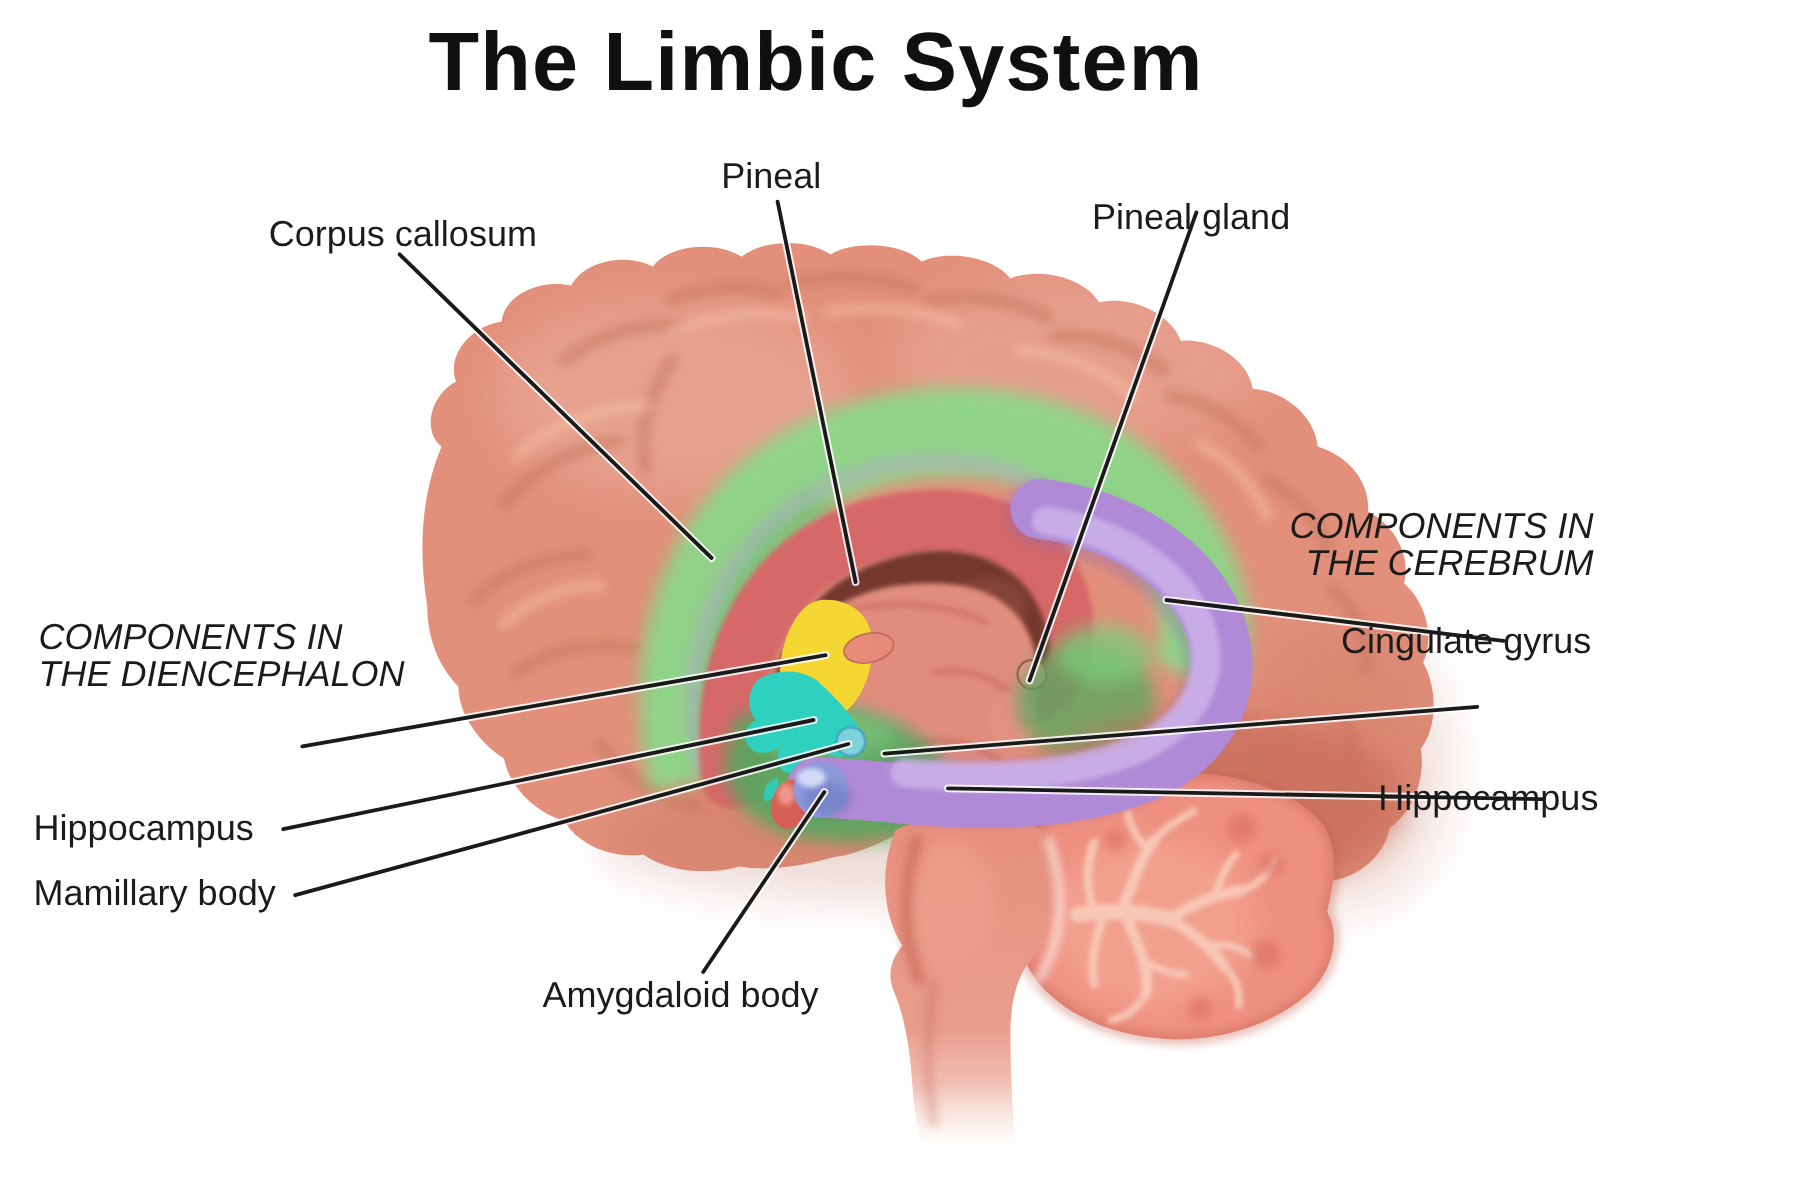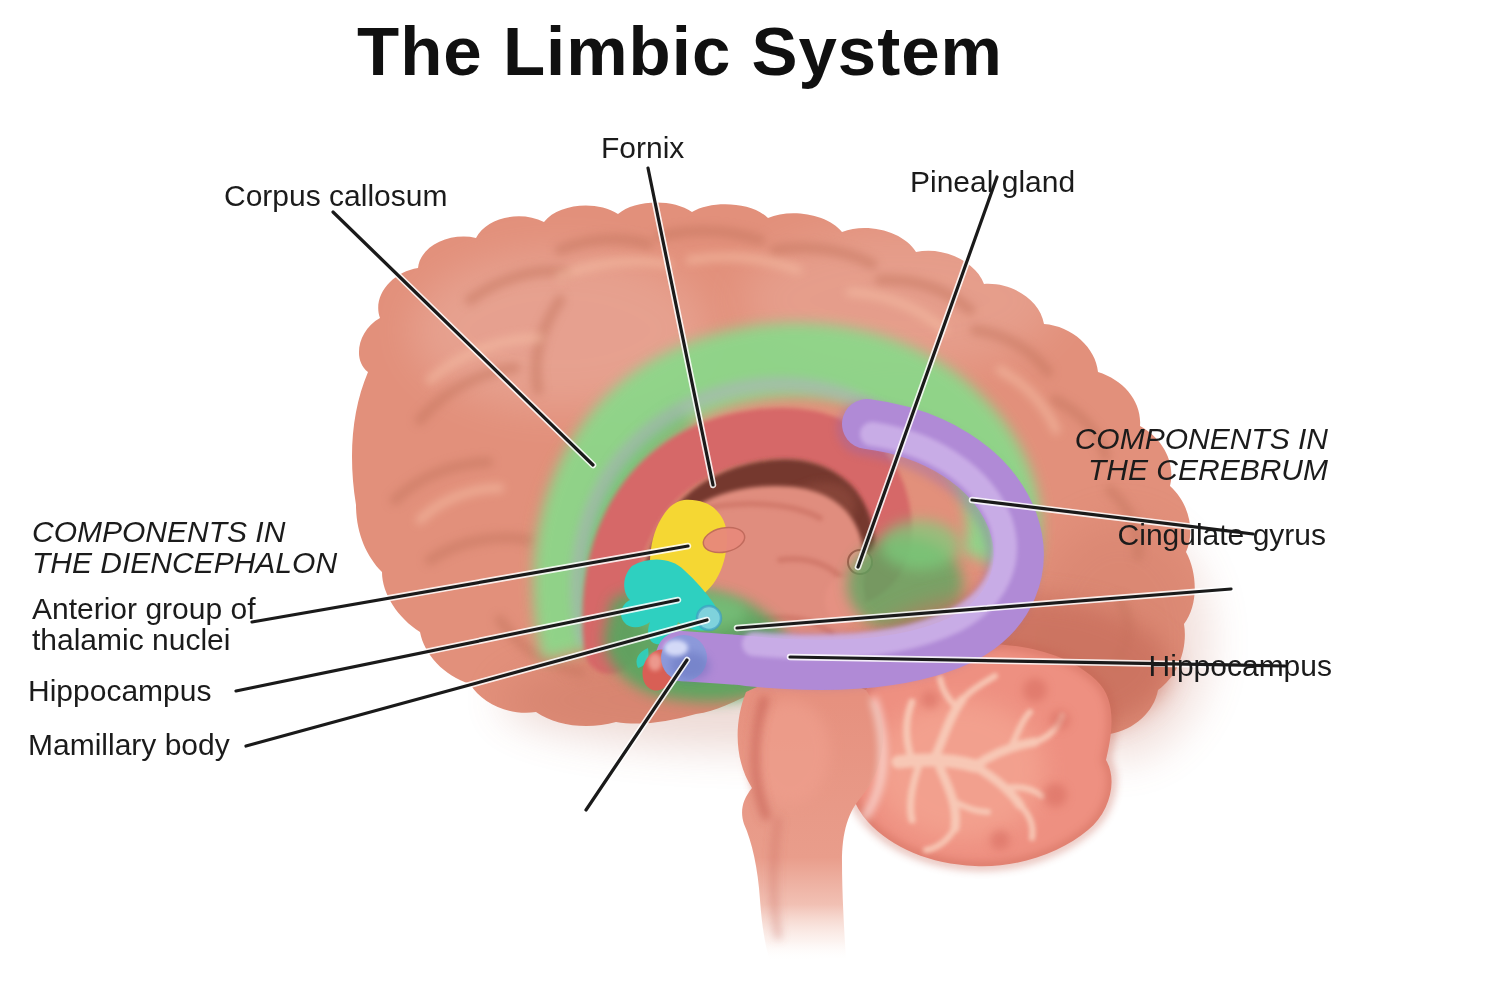--- a/index.html
+++ b/index.html
@@ -212,35 +212,32 @@
     <line x1="1285" y1="666" x2="790" y2="657"></line>
     <line x1="252" y1="622" x2="688" y2="546"></line>
     <line x1="236" y1="691" x2="678" y2="600"></line>
     <line x1="246" y1="746" x2="707" y2="620"></line>
     <line x1="586" y1="810" x2="687" y2="660"></line>
   </g>
 </svg>
 
 <div class="title">The Limbic System</div>
 
-<div class="lbl" style="left:601px;top:132px">Fornix</div>
+<div class="lbl" style="left:601px;top:132px">Pineal</div>
 <div class="lbl" style="left:224px;top:180px">Corpus callosum</div>
 <div class="lbl" style="left:910px;top:166px">Pineal gland</div>
 
 <div class="lbl heading right" style="right:32px;top:423px">
   <span>COMPONENTS IN</span><br>
   <span>THE CEREBRUM</span>
 </div>
 <div class="lbl right" style="right:34px;top:519px">Cingulate gyrus</div>
 <div class="lbl right" style="right:28px;top:650px">Hippocampus</div>
 
 <div class="lbl heading" style="left:32px;top:516px">
   <span>COMPONENTS IN</span><br>
   <span>THE DIENCEPHALON</span>
 </div>
-<div class="lbl" style="left:32px;top:593px">
-  <span>Anterior group of</span><br>
-  <span>thalamic nuclei</span>
-</div>
 <div class="lbl" style="left:28px;top:675px">Hippocampus</div>
 <div class="lbl" style="left:28px;top:729px">Mamillary body</div>
+<div class="lbl" style="left:452px;top:814px">Amygdaloid body</div>
 
 </div>
 
 </body></html>

